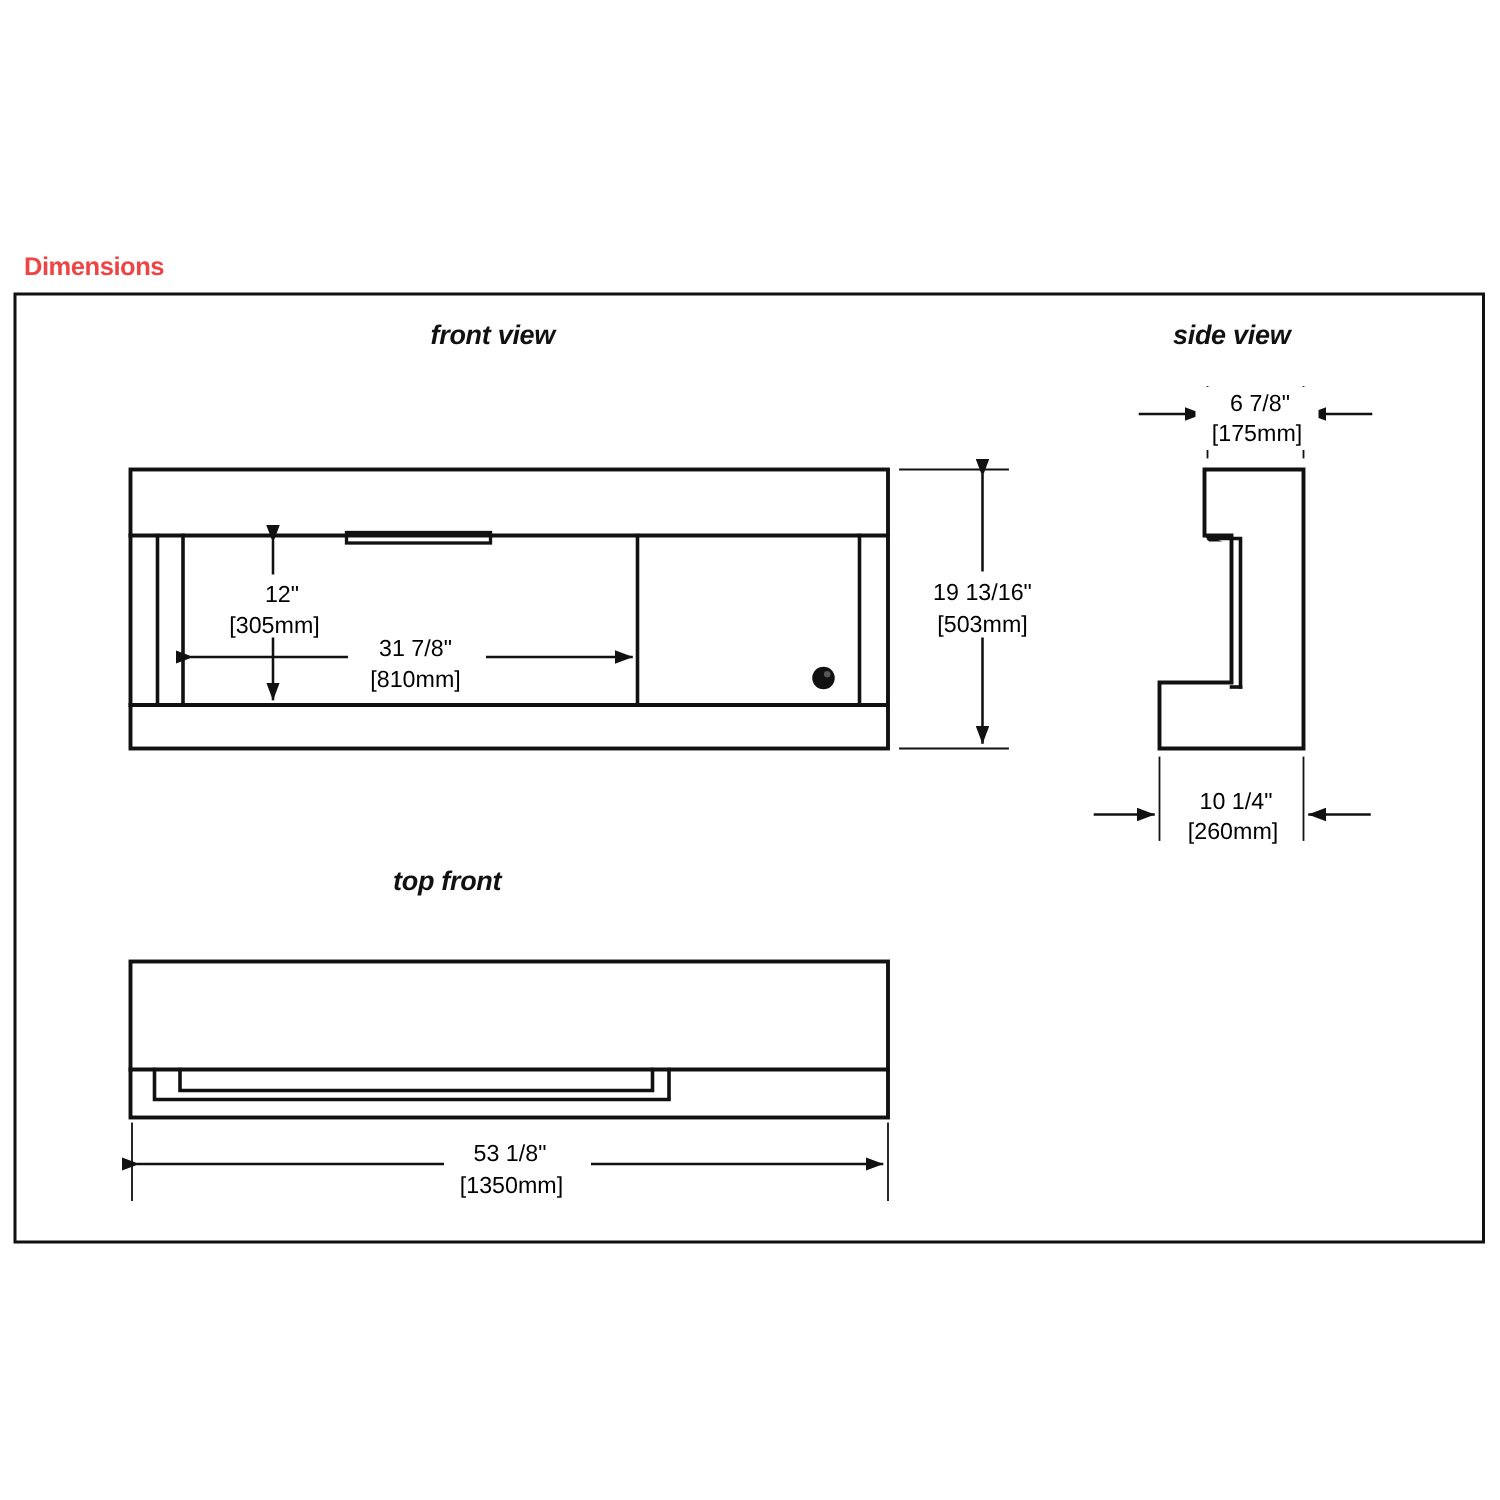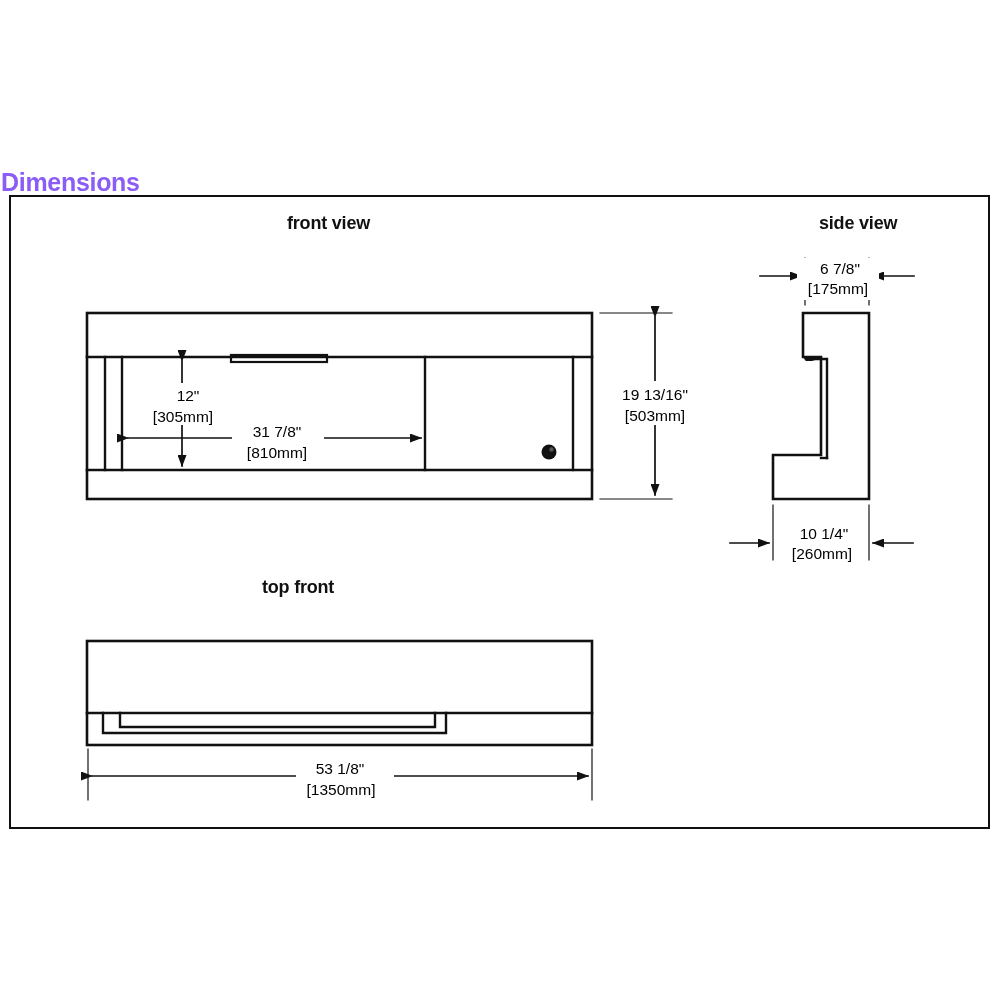--- a/index.html
+++ b/index.html
@@ -1,39 +1,39 @@
 <!DOCTYPE html>
 <html><head>
 <meta charset="utf-8">
 <style>
   html,body{margin:0;padding:0;background:#ffffff;}
   body{width:1000px;height:1000px;position:relative;overflow:hidden;
        font-family:"Liberation Sans","DejaVu Sans",sans-serif;color:#000;}
   #root{position:absolute;left:0;top:0;width:1000px;height:1000px;}
-  .section-title{position:absolute;left:1px;top:168px;font-size:25px;font-weight:bold;
-                 letter-spacing:-0.3px;color:#8b5cf6;white-space:nowrap;}
+  .section-title{position:absolute;left:16px;top:168px;font-size:17px;font-weight:bold;
+                 letter-spacing:-0.3px;color:#ef4444;white-space:nowrap;}
   .frame{position:absolute;left:9px;top:195px;width:981px;height:634px;
          border:2px solid #111;box-sizing:border-box;background:#fff;}
   .view-title{position:absolute;font-size:18px;font-weight:bold;white-space:nowrap;
-              color:#111;letter-spacing:-0.2px;}
+              color:#111;letter-spacing:-0.2px;font-style:italic;}
   #svg-layer{position:absolute;left:0;top:0;width:1000px;height:1000px;}
   .dimtext{font-family:"Liberation Sans","DejaVu Sans",sans-serif;font-size:15.5px;
            fill:#000;text-anchor:middle;dominant-baseline:middle;}
 </style>
 </head>
 <body>
 
 <div id="root">
 
   <div class="section-title">Dimensions</div>
 
   <div class="frame"></div>
 
   <div class="view-title" style="left:287px;top:213px;">front view</div>
-  <div class="view-title" style="left:819px;top:213px;">side view</div>
+  <div class="view-title" style="left:782px;top:213px;">side view</div>
   <div class="view-title" style="left:262px;top:577px;">top front</div>
 
   <svg id="svg-layer" viewBox="0 0 1000 1000" xmlns="http://www.w3.org/2000/svg">
     <defs>
       <marker id="ar-r" markerWidth="12" markerHeight="9" refX="11" refY="4.5" orient="auto" markerUnits="userSpaceOnUse">
         <path d="M0,0 L12,4.5 L0,9 Z" fill="#111"></path>
       </marker>
       <marker id="ar-l" markerWidth="12" markerHeight="9" refX="11" refY="4.5" orient="auto" markerUnits="userSpaceOnUse">
         <path d="M0,0 L12,4.5 L0,9 Z" fill="#111"></path>
       </marker>

